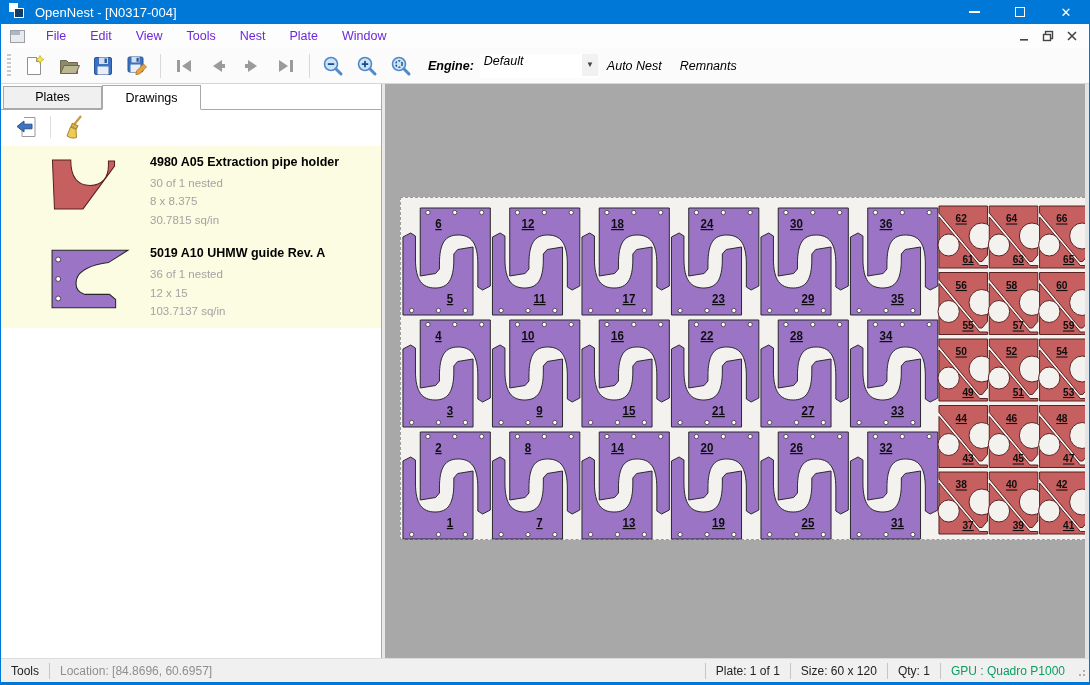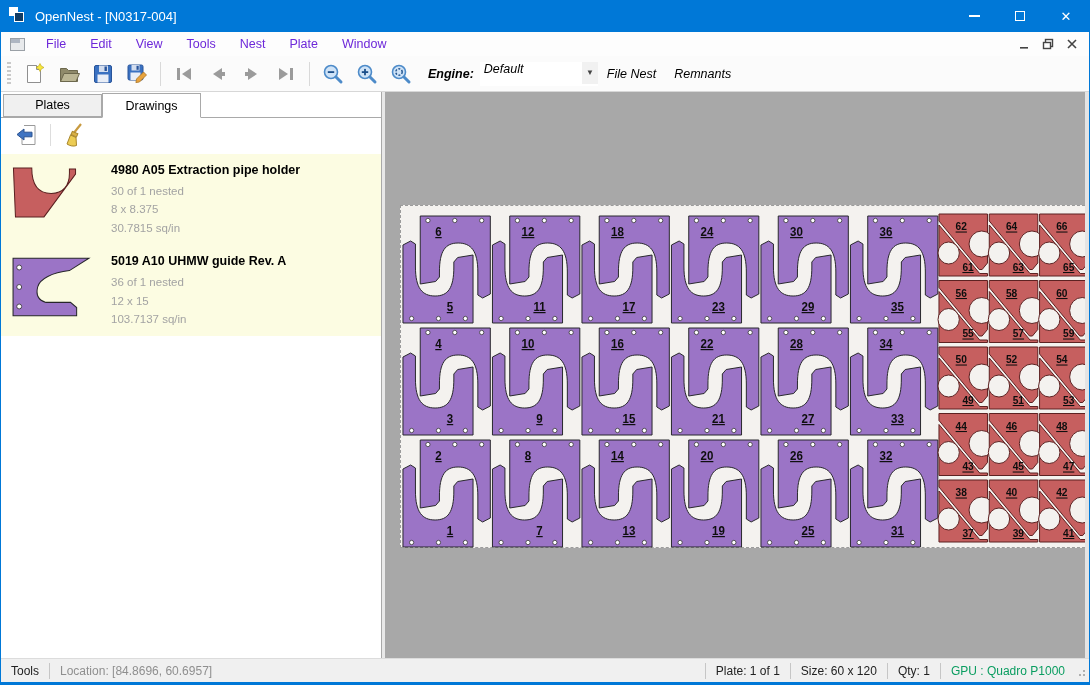--- a/index.html
+++ b/index.html
@@ -1,21 +1,21 @@
 <!DOCTYPE html>
 <html style="--accent: #0078d7; --purple: #9b74c6; --red: #c65f5f; --plate: #f4f2ef; --gpu-color: #0a9d60;"><head>
 <meta charset="utf-8">
 <style>
   * { margin:0; padding:0; box-sizing:border-box; }
   html,body { width:1090px; height:685px; font-family:"Liberation Sans", sans-serif; }
   .window { width:1090px; height:685px; border-left:1px solid var(--accent); border-right:1px solid var(--accent);
             border-bottom:3px solid var(--accent); background:#fff; display:flex; flex-direction:column; overflow:hidden; }
 
   
-  .titlebar { height:32px; background:var(--accent); display:flex; align-items:center; color:#fff; flex:0 0 auto; }
+  .titlebar { height:24px; background:var(--accent); display:flex; align-items:center; color:#fff; flex:0 0 auto; }
   .app-icon { width:18px; height:18px; margin:0 8px 0 8px; position:relative; flex:0 0 auto; }
   .app-icon .back { position:absolute; left:0; top:0; width:9px; height:9px; background:#fff; }
   .app-icon .front { position:absolute; left:5px; top:5px; width:10px; height:10px; background:#123c63; border:1px solid #fff; }
   .title-text { font-size:13px; }
   .title-controls { margin-left:auto; display:flex; height:100%; }
   .tc-btn { width:46px; height:100%; display:flex; align-items:center; justify-content:center; color:#fff; font-size:13px; }
   .tc-max-glyph { width:10px; height:10px; border:1.5px solid #fff; display:block; }
   .tc-min-glyph { width:11px; height:1.5px; background:#fff; display:block; }
 
   
@@ -51,21 +51,21 @@
   .tab { font-size:12.5px; padding:3px 0 4px 0; width:99px; text-align:center; border:1px solid #a9a9a9; background:#f0f0f0; }
   .tab.active { background:#fff; border-bottom:1px solid #fff; margin-bottom:-1px; padding-top:5px; font-size:12.5px; }
 
   
   .panel-tools { height:34px; display:flex; align-items:center; padding-left:12px; gap:4px; }
   .pt-btn { width:28px; height:28px; display:flex; align-items:center; justify-content:center; }
   .pt-sep { width:1px; height:22px; background:#ddd; margin:0 5px; }
 
   
   .draw-list { background:#fcfce2; margin:2px 0 0 0; }
-  .draw-item { display:flex; padding:7px 6px 8px 10px; min-height:84px; }
+  .draw-item { display:flex; padding:7px 6px 8px 10px; min-height:84px;margin-left:39px; }
   .thumb-box { width:100px; flex:0 0 auto; display:flex; align-items:flex-start; padding-top:4px; }
   .item-text { flex:1; padding-top:2px; }
   .item-title { font-size:12.5px; font-weight:bold; color:#000; margin-bottom:5px; }
   .item-line { font-size:11.5px; color:#a3a3a3; line-height:1.6; }
 
   
   .plate { position:absolute; left:15px; top:113px; width:690px; height:343px;
            background:var(--plate); border:1px dashed #9b9b9b; }
   .plate svg { overflow:visible; display:block; }
   .ppart { fill:var(--purple); stroke:#26262a; stroke-width:1; }
@@ -224,21 +224,21 @@
         <line x1="15" y1="15" x2="20" y2="20" stroke="#4d8bc9" stroke-width="3" stroke-linecap="round"></line>
         <circle cx="10" cy="10" r="3.2" fill="none" stroke="#1c4f8a" stroke-width="1.4" stroke-dasharray="2 1.5"></circle>
       </svg>
     </div>
 
     <span class="engine-label">Engine:</span>
     <div class="engine-combo">
       <span class="engine-value">Default</span>
       <span class="combo-arrow">▼</span>
     </div>
-    <div class="tb-text-btn">File Nest</div>
+    <div class="tb-text-btn">Auto Nest</div>
     <div class="tb-text-btn">Remnants</div>
   </div>
 
   <div class="main">
     <div class="panel">
       <div class="tabstrip">
         <div class="tab">Plates</div>
         <div class="tab active">Drawings</div>
       </div>
 

